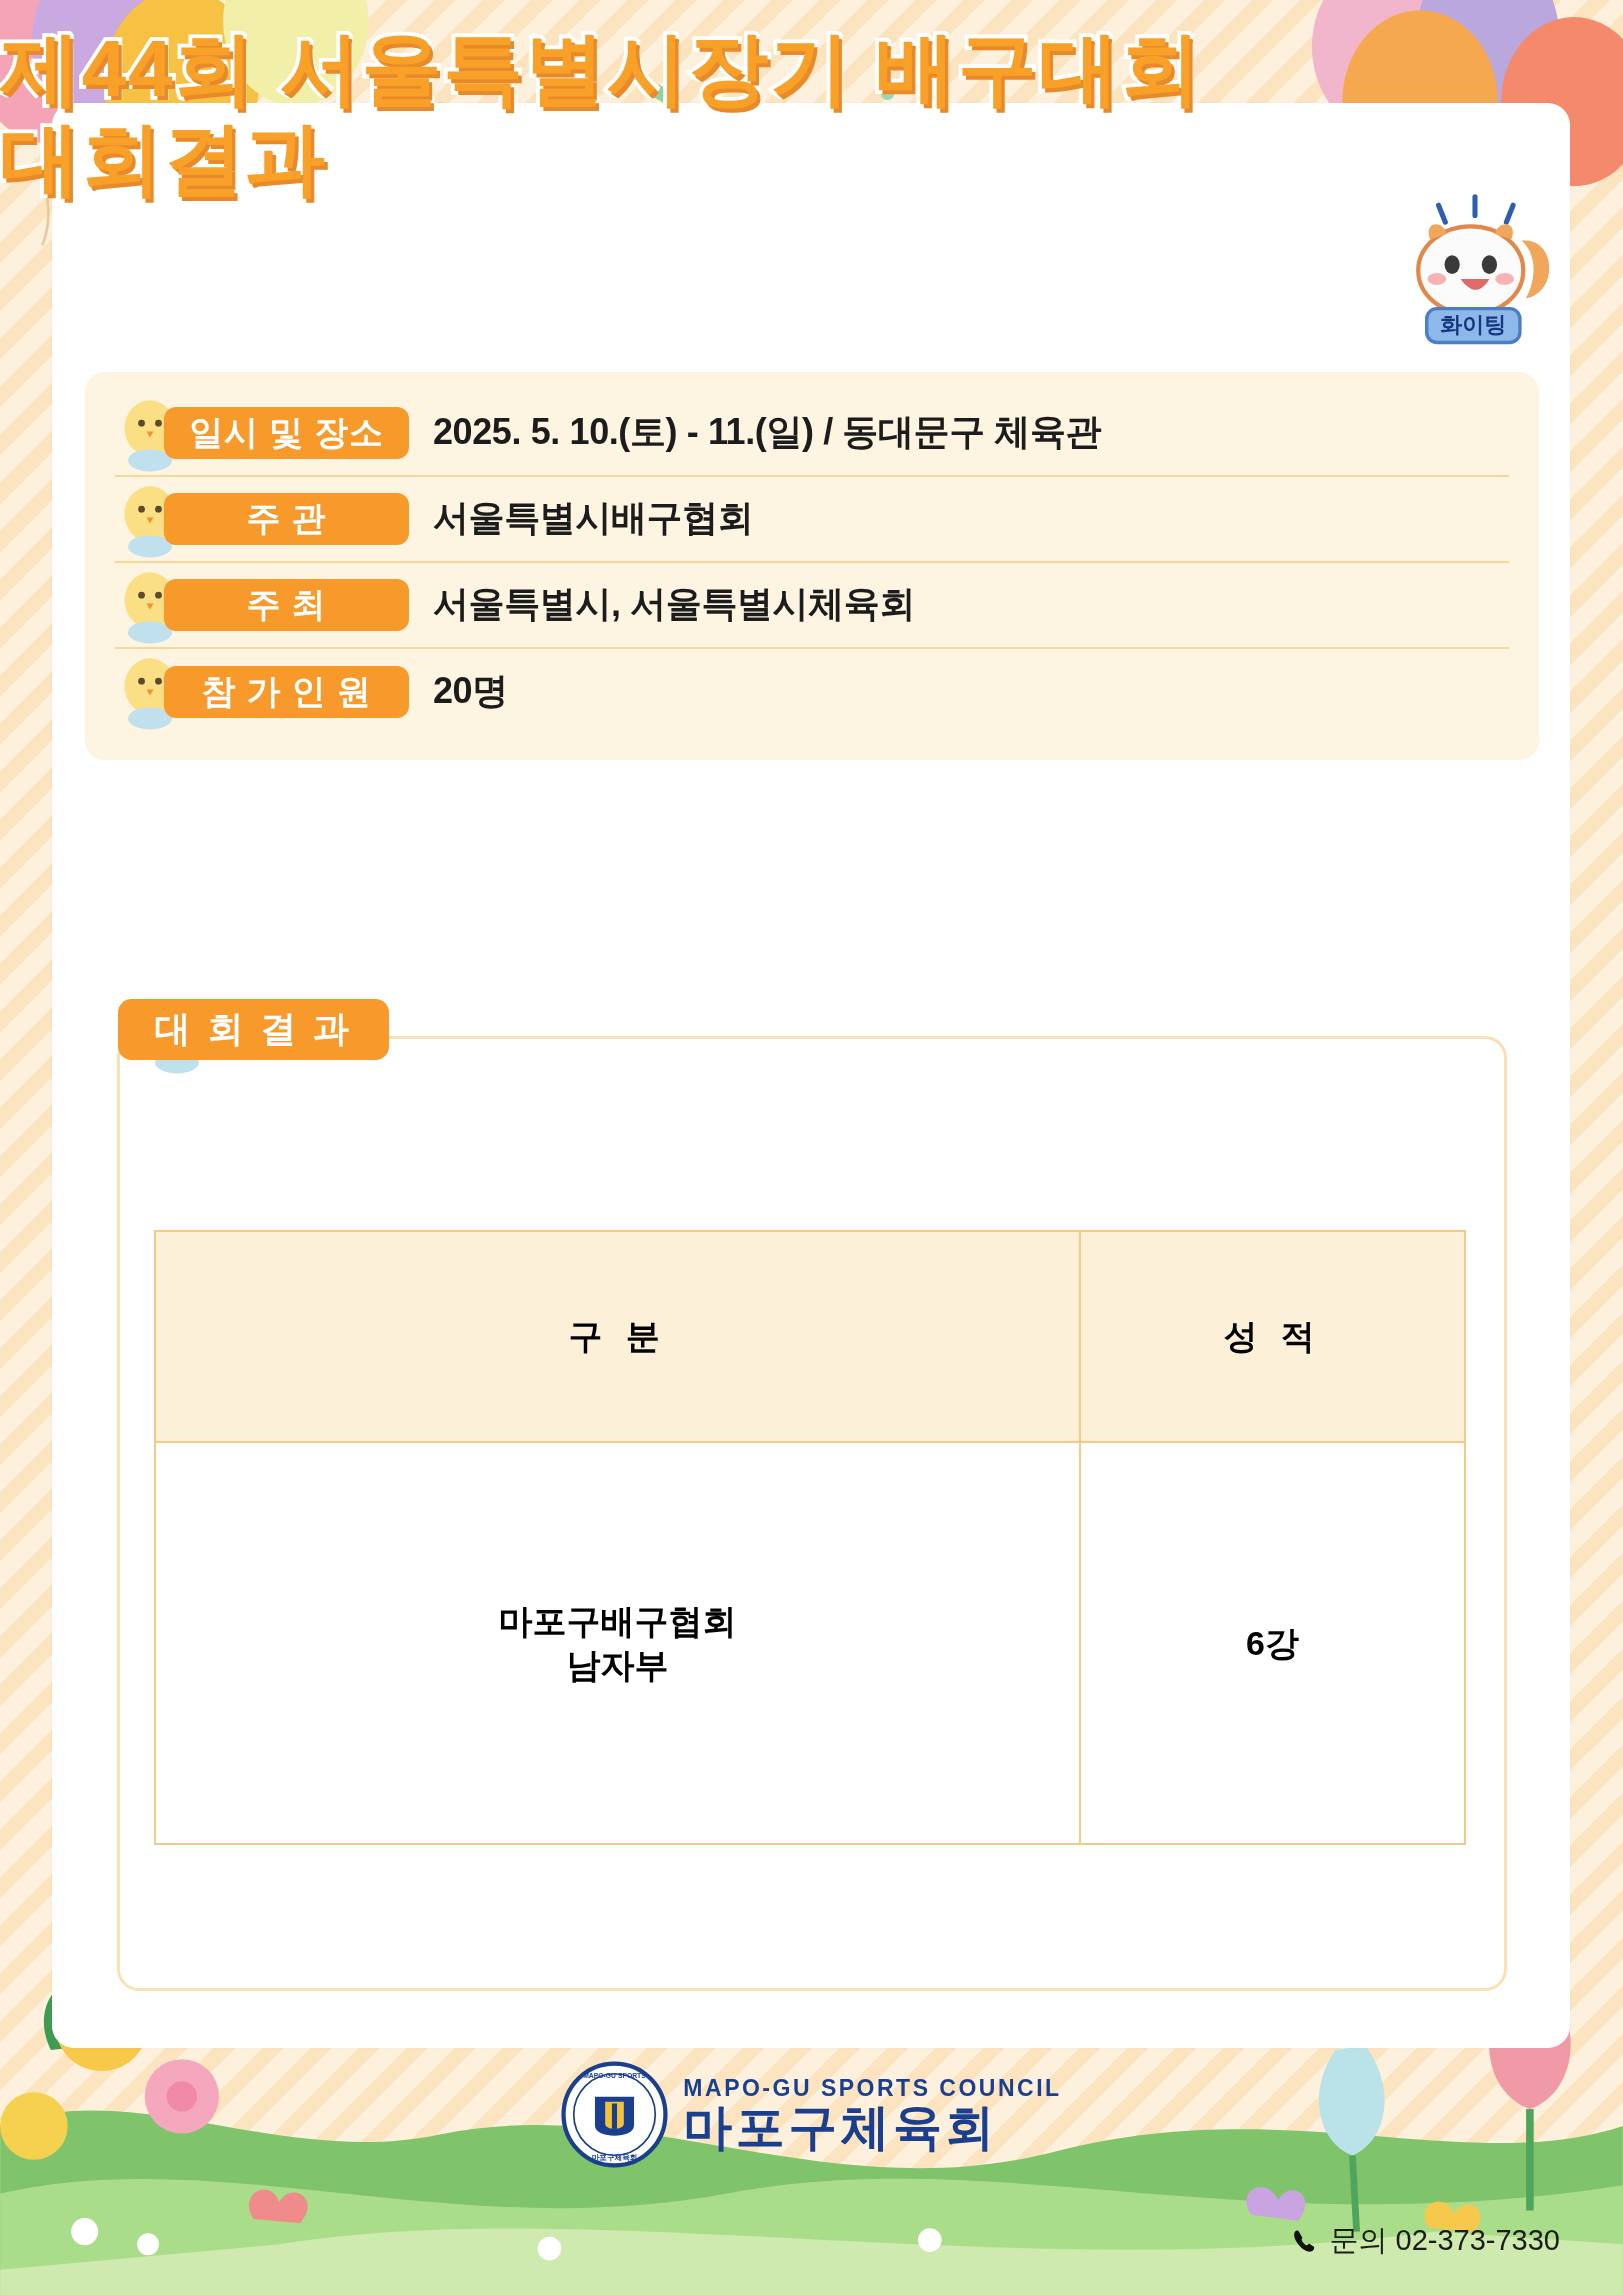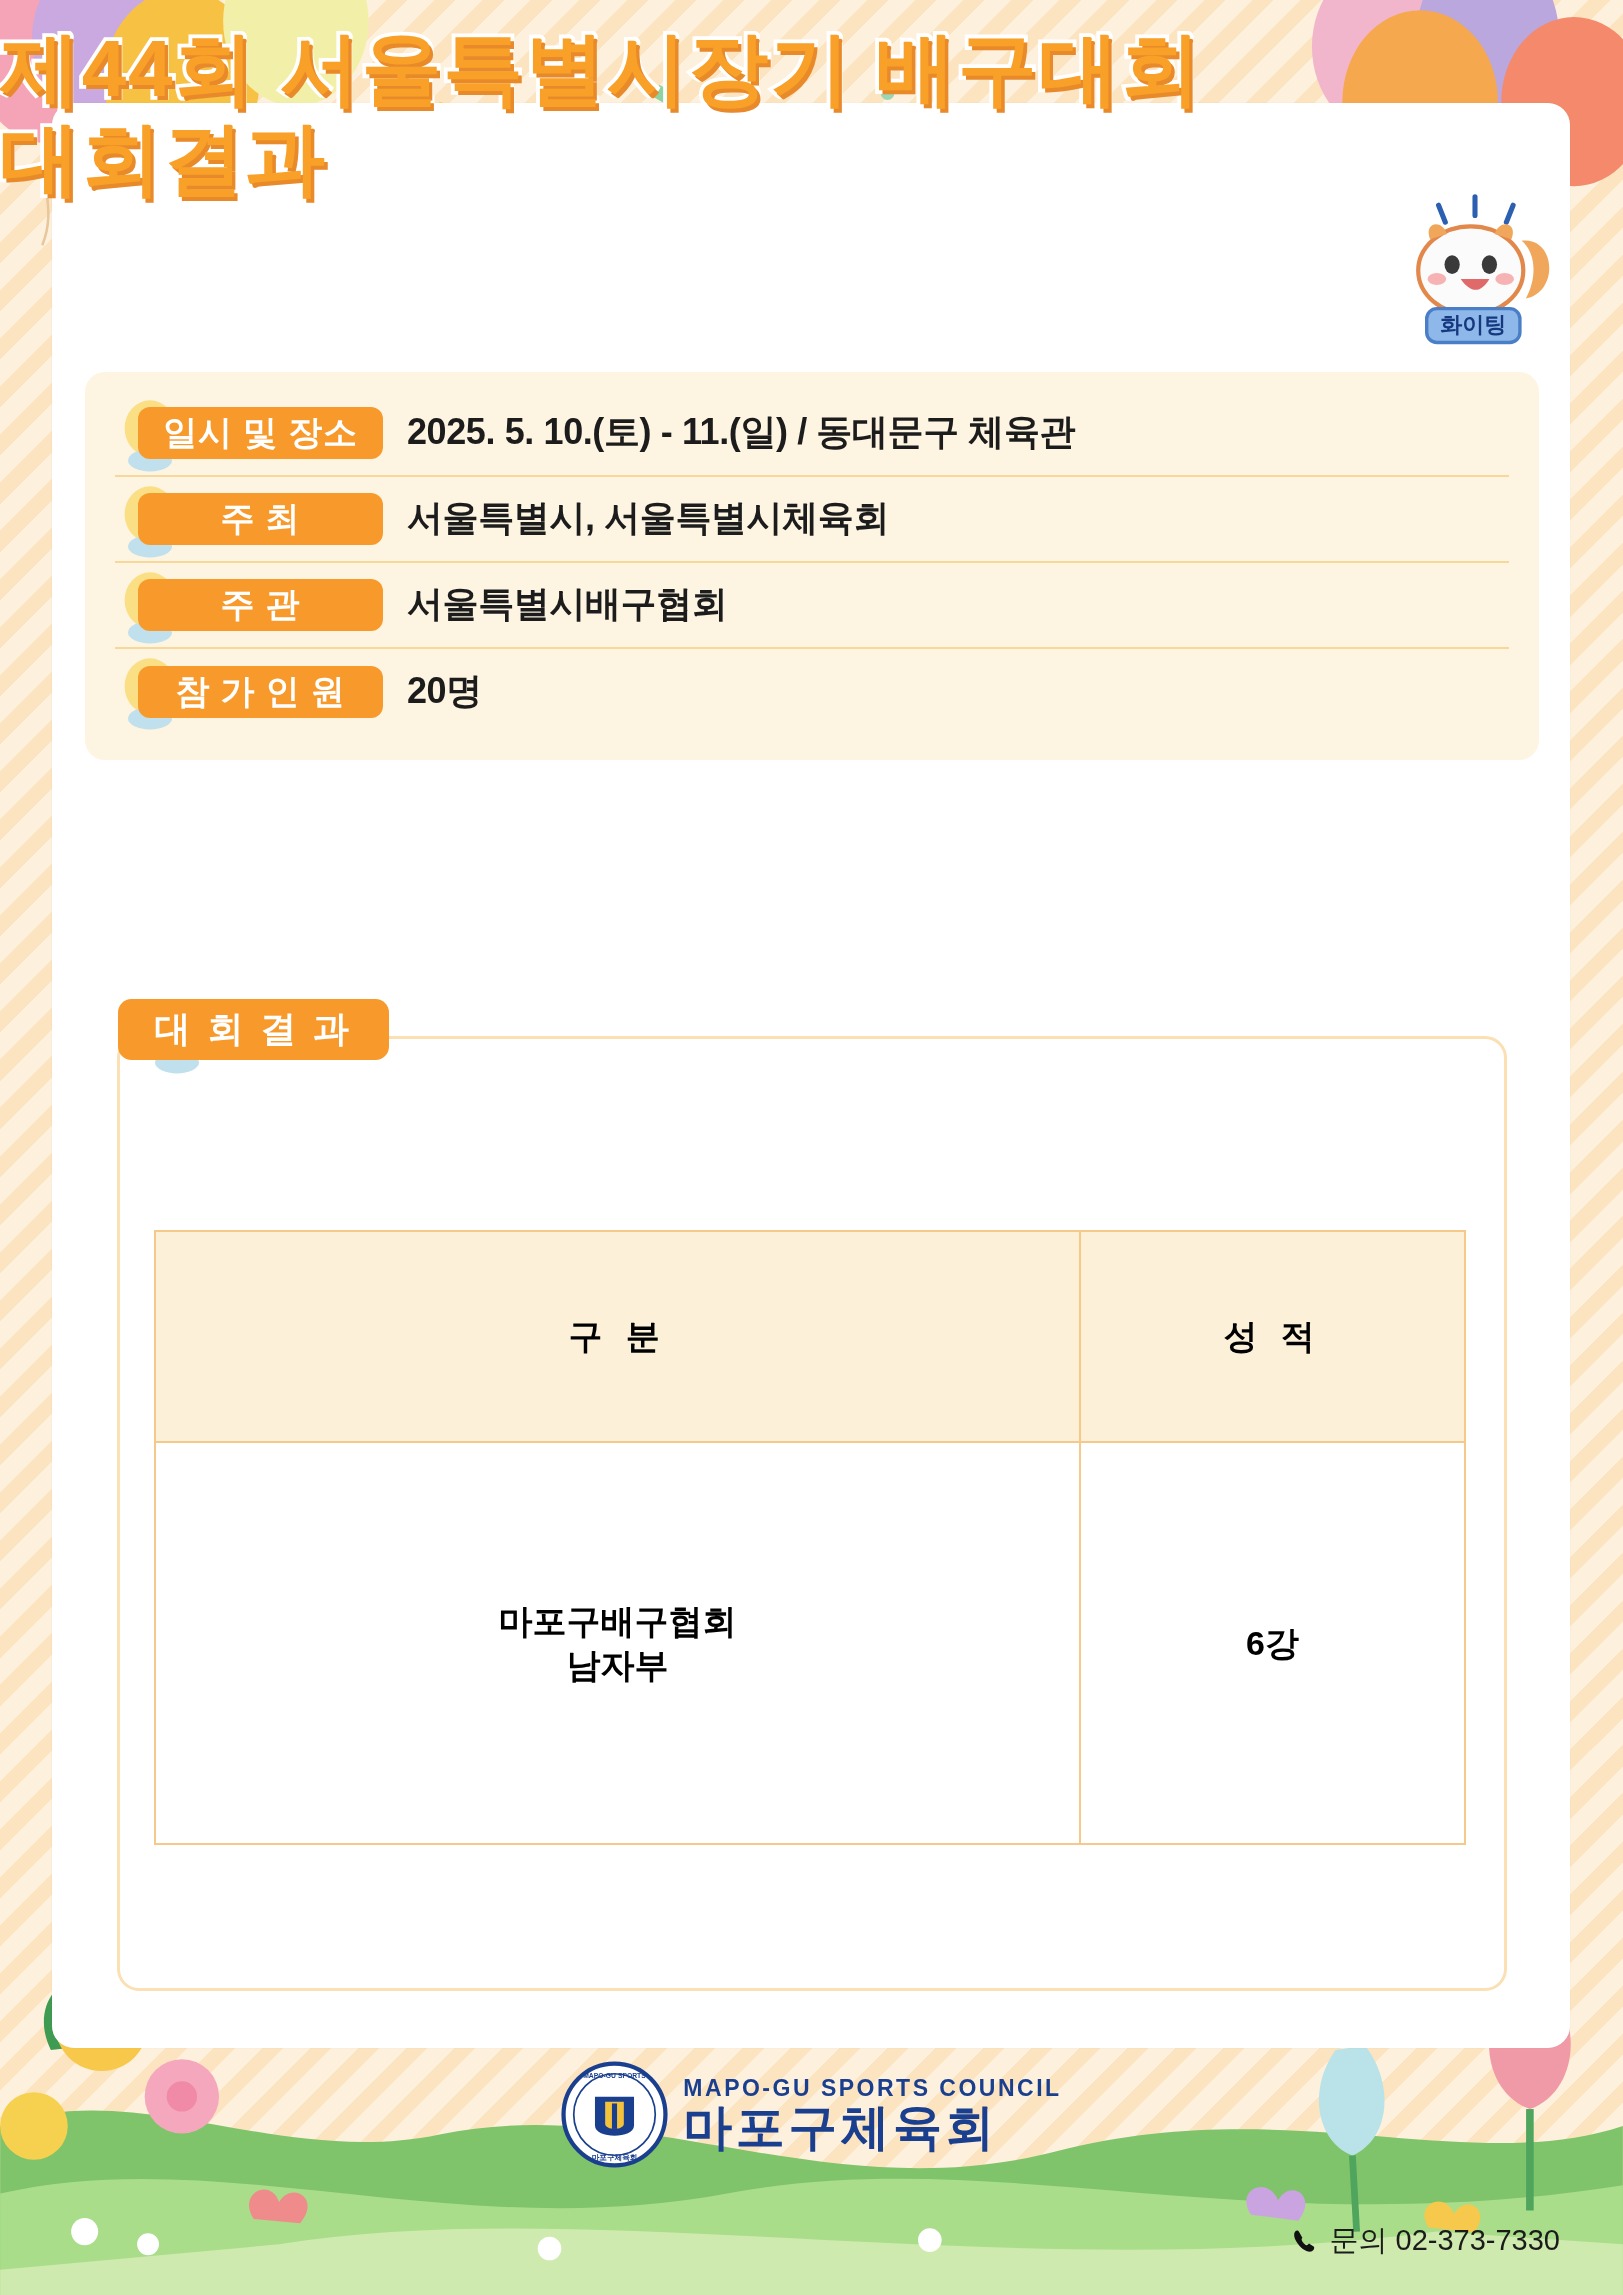--- a/index.html
+++ b/index.html
@@ -117,21 +117,21 @@
     left: 1.7px;
     top: 5px;
     width: 66px;
     height: 78px;
     z-index: 3;
   }
 
   .info-label {
     position: relative;
     z-index: 4;
-    margin-left: 23px;
+    margin-left: 49px;
     min-width: 245px;
     height: 52px;
     background: #f79a2b;
     border-radius: 12px;
     color: #ffffff;
     font-size: 34px;
     font-weight: bold;
     display: flex;
     align-items: center;
     justify-content: center;
@@ -356,34 +356,34 @@
   </div>
 
   <div class="info-row">
     <svg class="chick" viewBox="0 0 78 92">
       <ellipse cx="39" cy="38" rx="30" ry="33" fill="#fbdf85"></ellipse>
       <circle cx="29" cy="32" r="4" fill="#5d4a2e"></circle>
         <circle cx="49" cy="32" r="4" fill="#5d4a2e"></circle>
       <path d="M35 42 L43 42 L39 49 Z" fill="#f2912f"></path>
       <ellipse cx="39" cy="76" rx="26" ry="13" fill="#bfe0ec"></ellipse>
     </svg>
-    <div class="info-label">주        최</div>
-    <div class="info-value">서울특별시, 서울특별시체육회</div>
+    <div class="info-label">주        관</div>
+    <div class="info-value">서울특별시배구협회</div>
   </div>
 
   <div class="info-row">
     <svg class="chick" viewBox="0 0 78 92">
       <ellipse cx="39" cy="38" rx="30" ry="33" fill="#fbdf85"></ellipse>
       <circle cx="29" cy="32" r="4" fill="#5d4a2e"></circle>
         <circle cx="49" cy="32" r="4" fill="#5d4a2e"></circle>
       <path d="M35 42 L43 42 L39 49 Z" fill="#f2912f"></path>
       <ellipse cx="39" cy="76" rx="26" ry="13" fill="#bfe0ec"></ellipse>
     </svg>
-    <div class="info-label">주        관</div>
-    <div class="info-value">서울특별시배구협회</div>
+    <div class="info-label">주        최</div>
+    <div class="info-value">서울특별시, 서울특별시체육회</div>
   </div>
 
   <div class="info-row">
     <svg class="chick" viewBox="0 0 78 92">
       <ellipse cx="39" cy="38" rx="30" ry="33" fill="#fbdf85"></ellipse>
       <circle cx="29" cy="32" r="4" fill="#5d4a2e"></circle>
         <circle cx="49" cy="32" r="4" fill="#5d4a2e"></circle>
       <path d="M35 42 L43 42 L39 49 Z" fill="#f2912f"></path>
       <ellipse cx="39" cy="76" rx="26" ry="13" fill="#bfe0ec"></ellipse>
     </svg>

